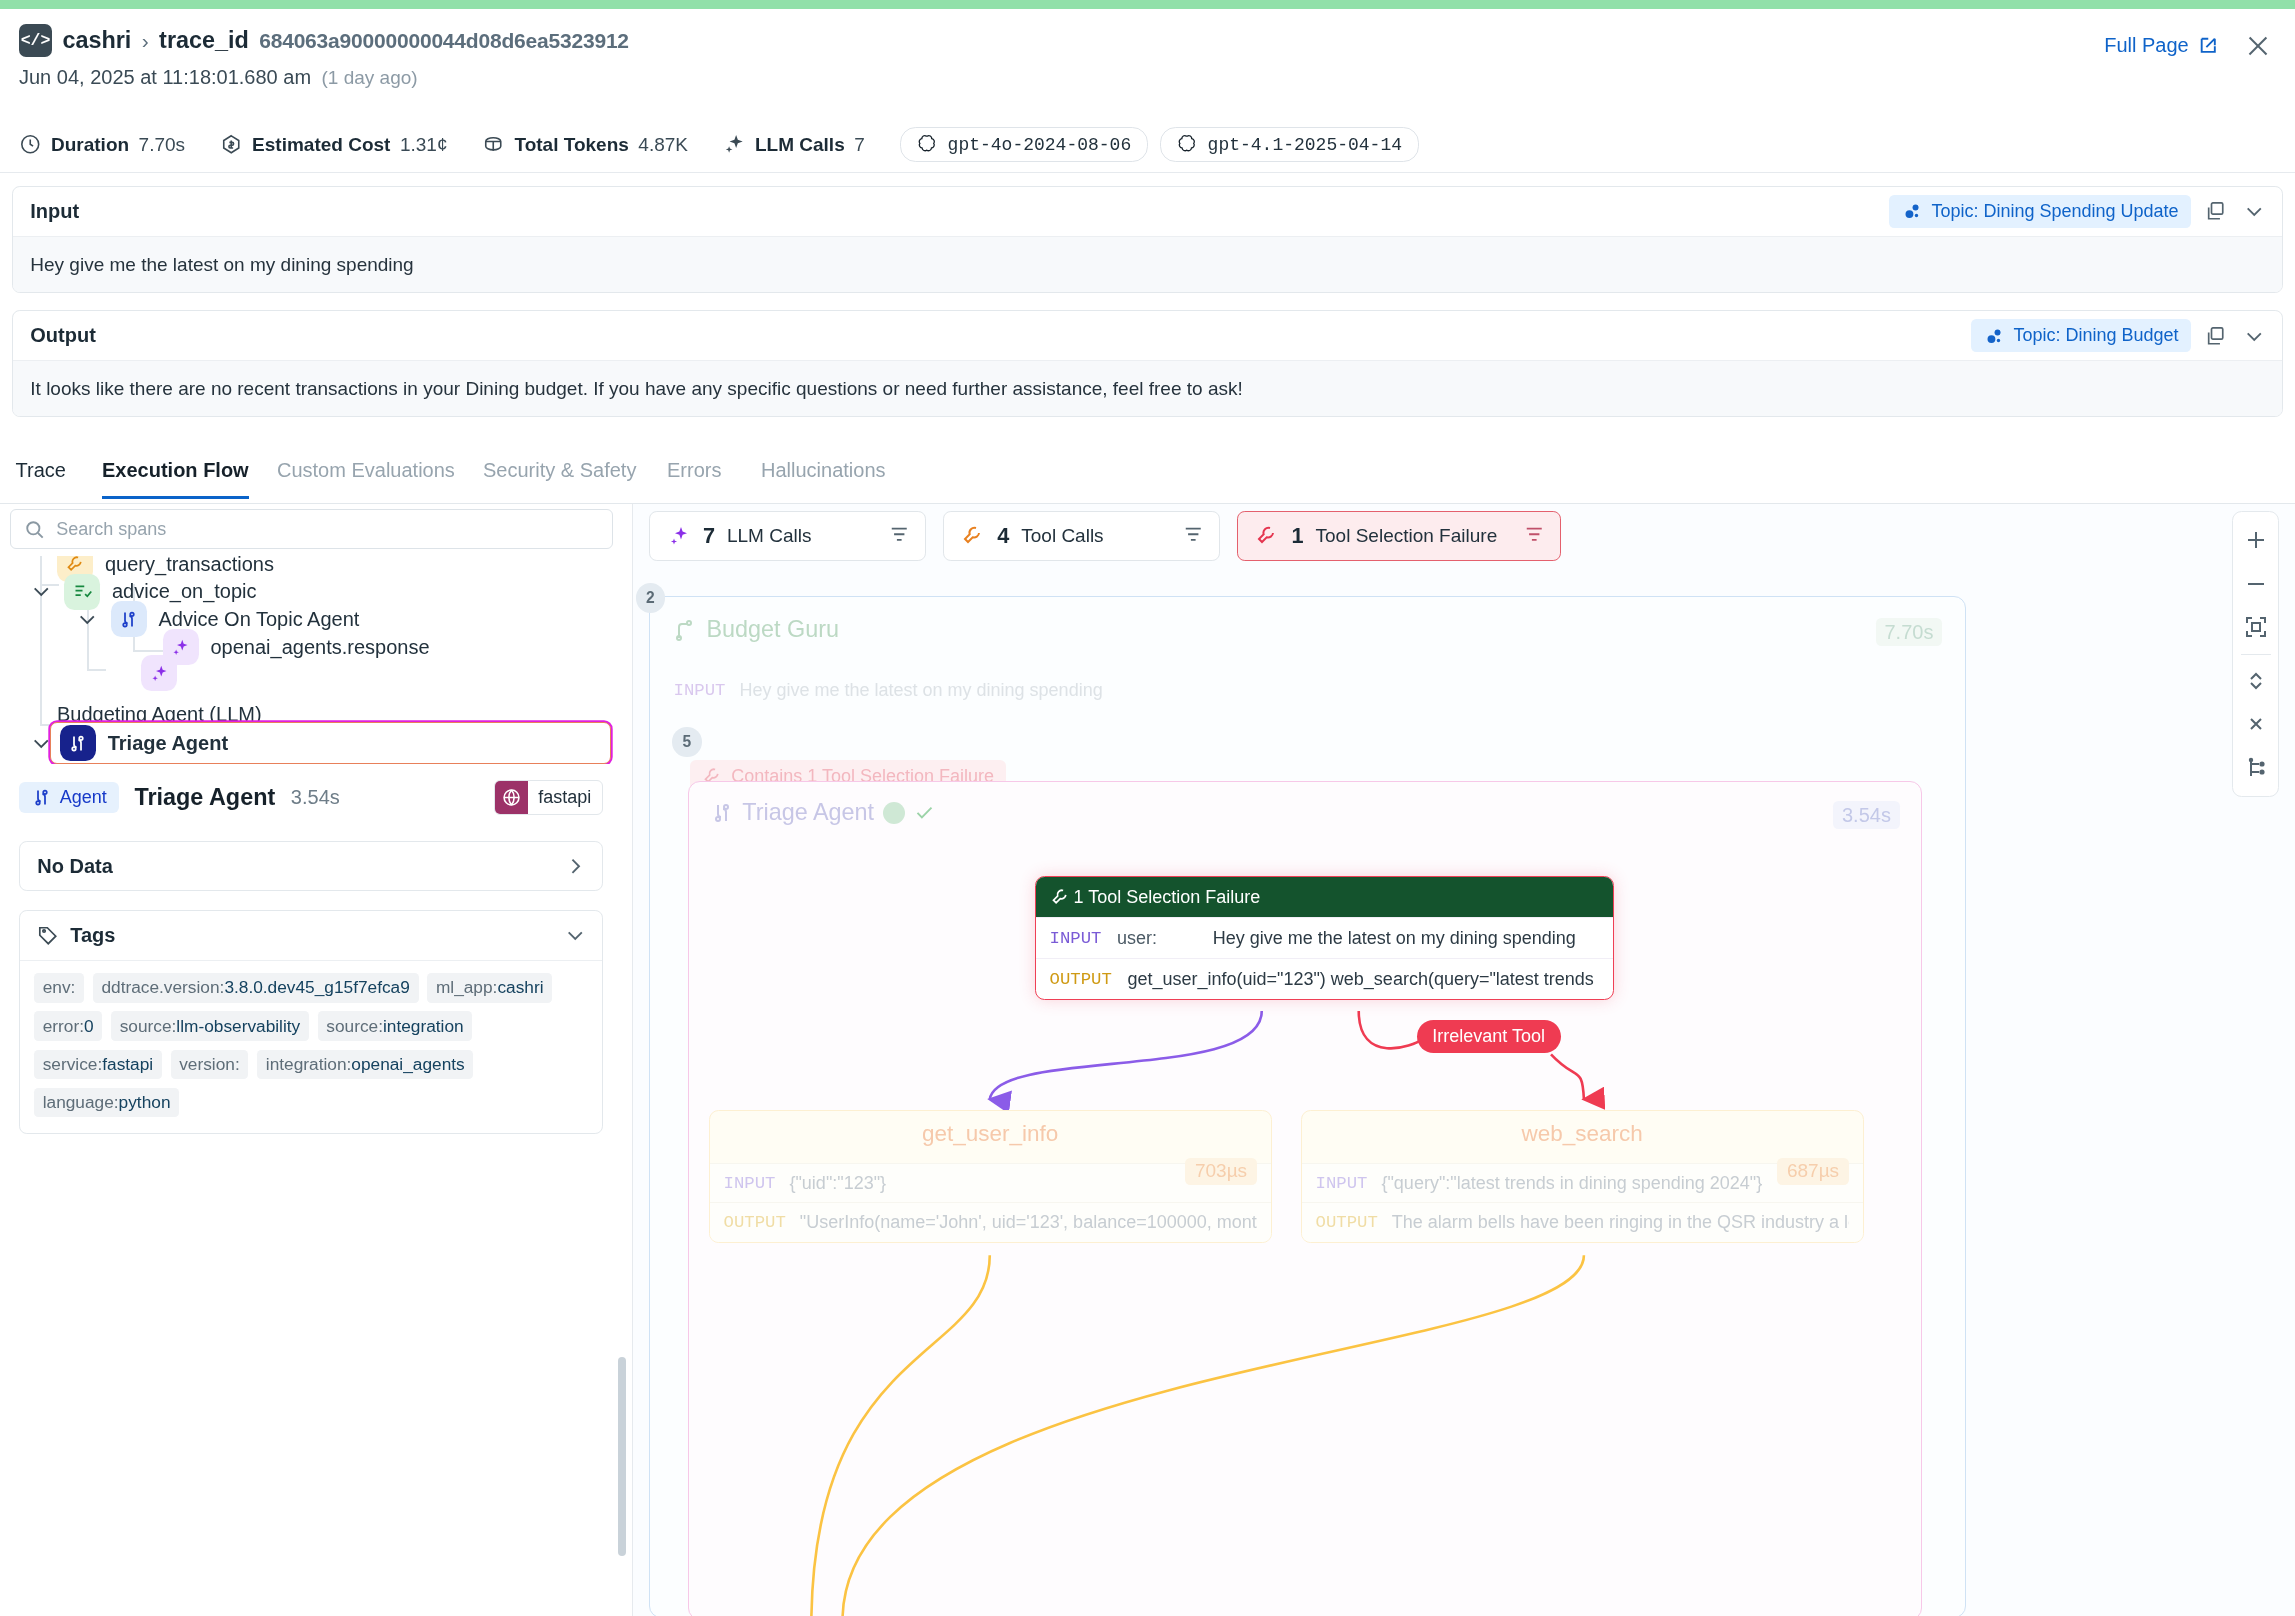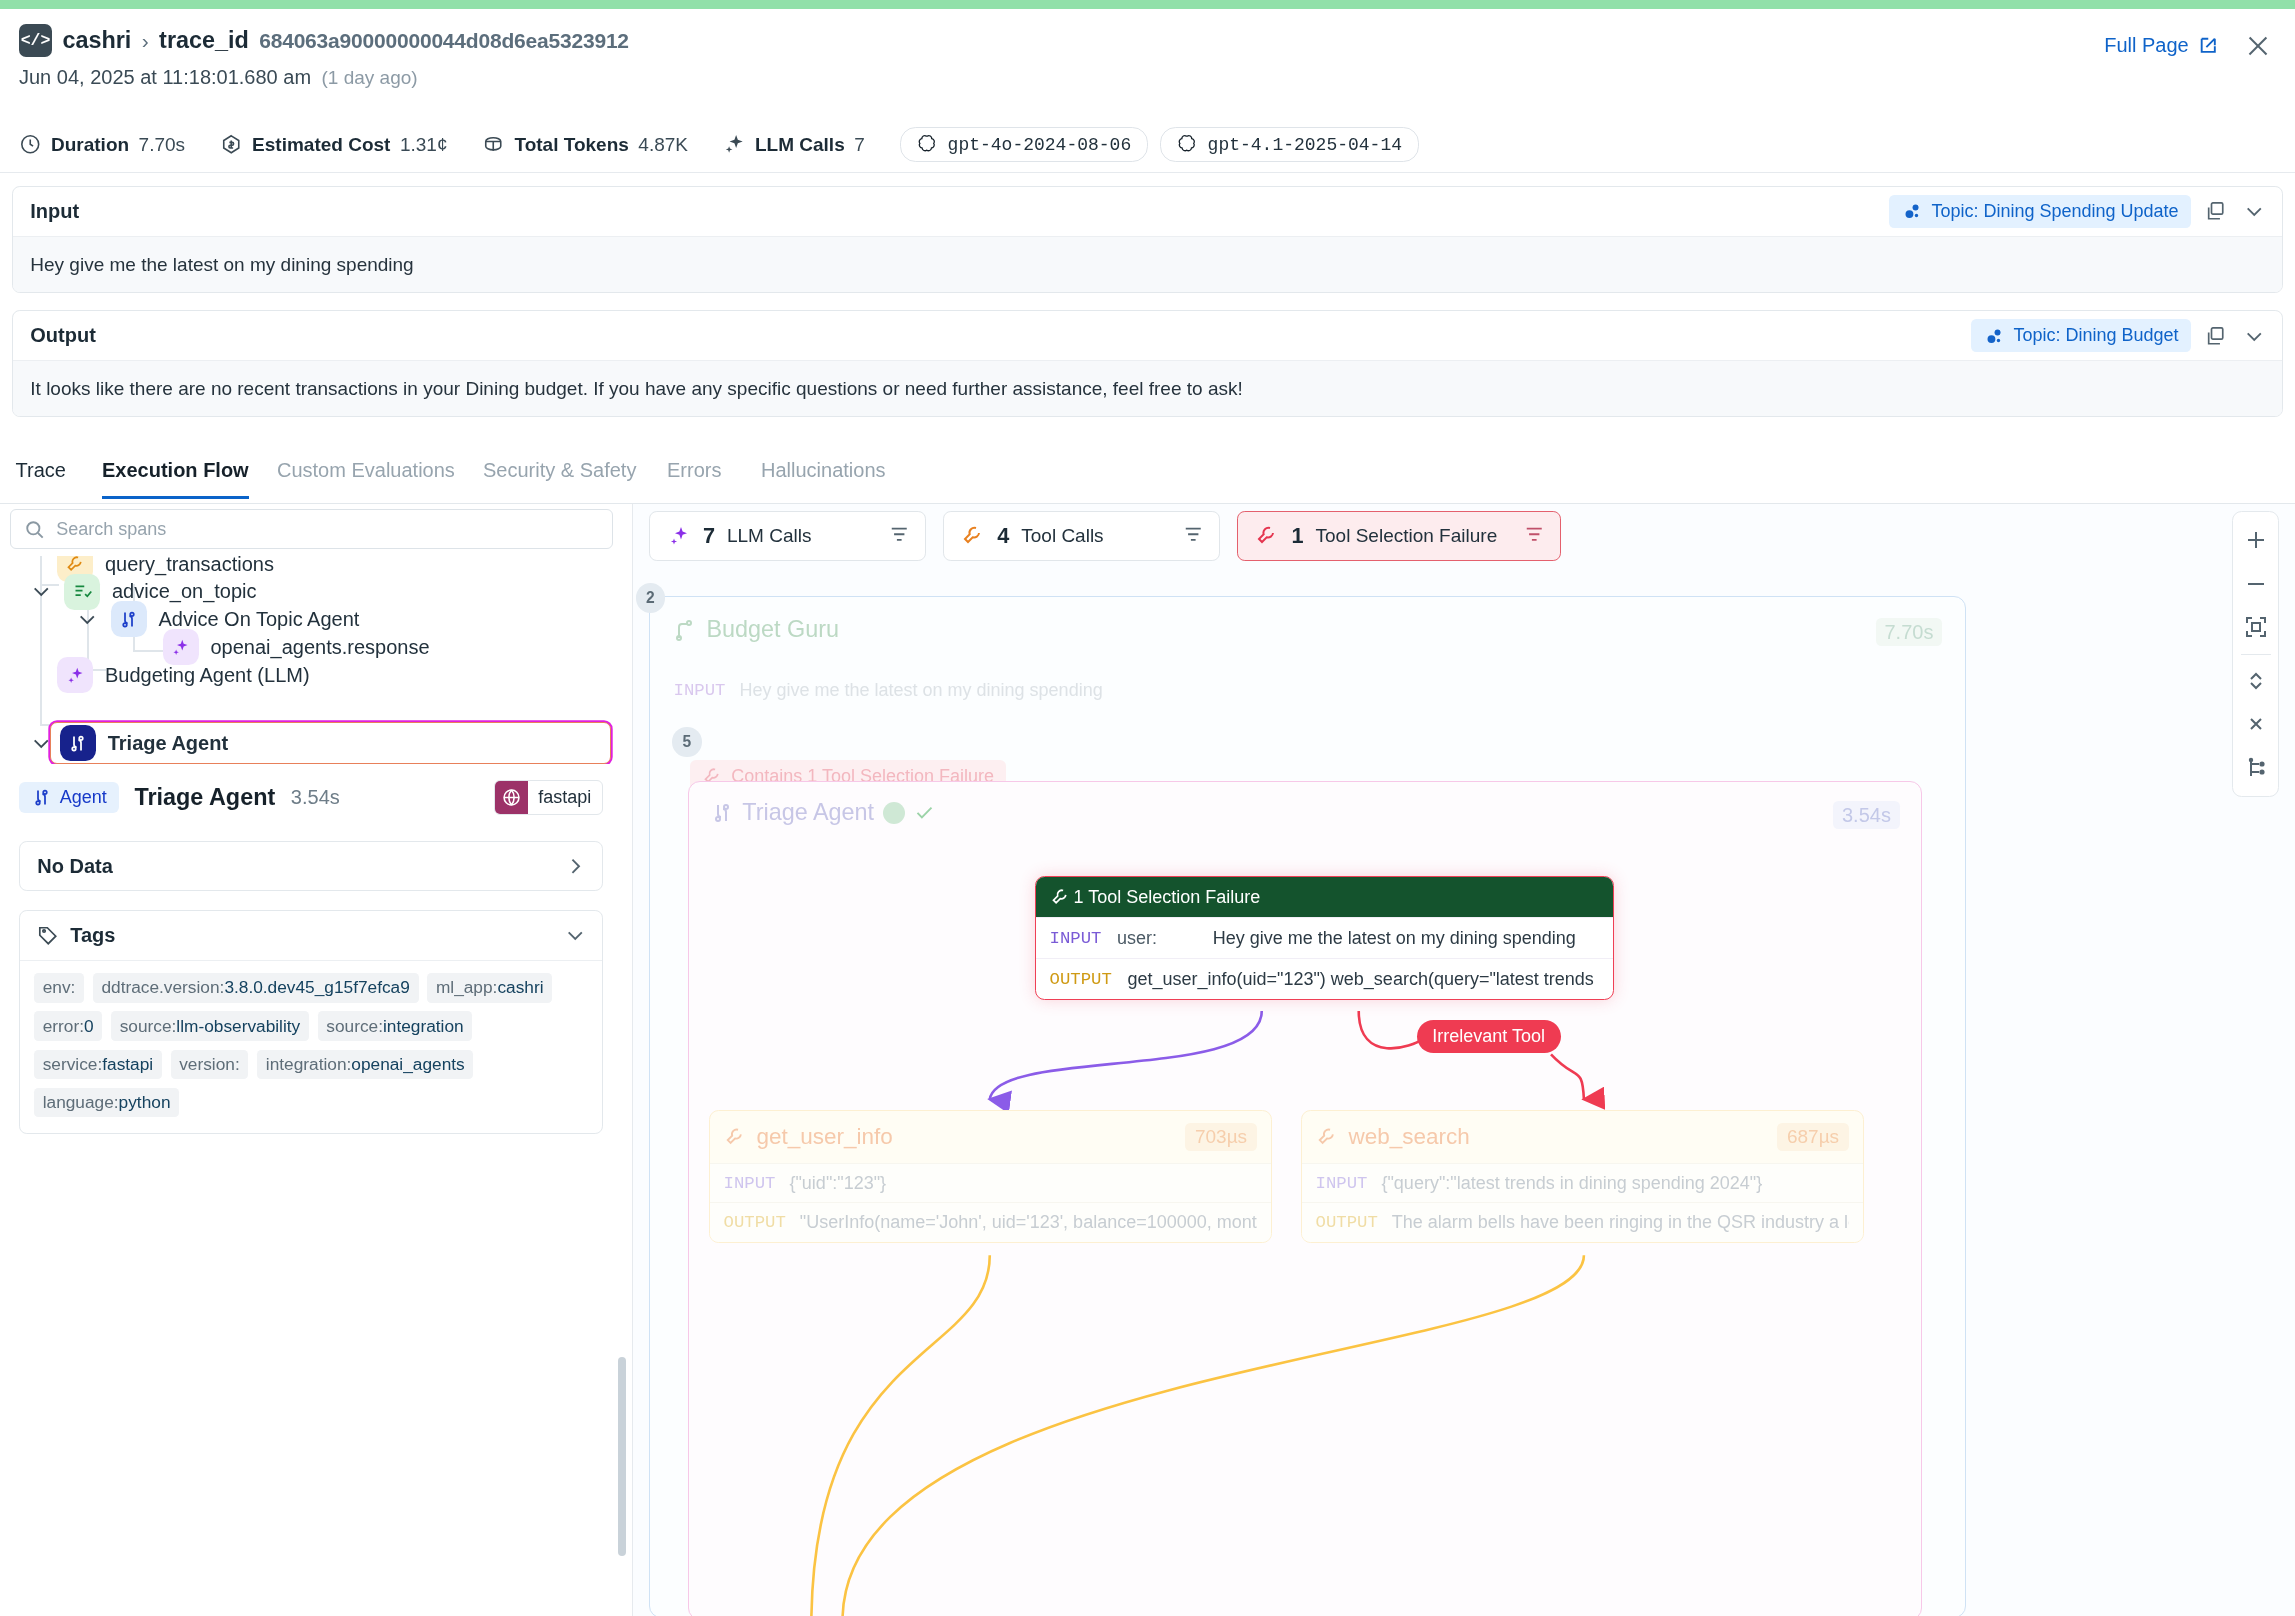--- a/index.html
+++ b/index.html
@@ -189,21 +189,21 @@
   .kw { font-family:"Liberation Mono", monospace; font-size:17.3px; flex:0 0 auto; }
   .kw.in { color:#7a5bd6; }
   .kw.out { color:#cf9a13; }
   .llm-row .who { color:#4b5a65; min-width:80px; }
   .llm-row .txt { color:#2c3a44; white-space:nowrap; overflow:hidden; }
 
   
   .tool-card { position:absolute; width:563px; border-radius:9.5px; overflow:hidden; background:#fffdf4; border:0.9px solid #fdf0d2; }
   .tool-card.left  { left:59px;  top:513px; }
   .tool-card.right { left:651px; top:513px; }
-  .tool-head { height:52px; display:flex; align-items:center; gap:10.4px; padding:0 14px; }
+  .tool-head { height:52px; display:flex; align-items:center; gap:10.4px; padding:0 14px;flex-direction:column; }
   .tool-head .tn { font-size:22.5px; color:#f6c9ab; }
   .tool-head .td { margin-left:auto; font-size:19px; color:#f6ceac; background:#fdf4e4; border-radius:5.2px; padding:2.6px 9.5px; }
   .tool-row { display:flex; align-items:center; gap:14px; padding:8.7px 14px; font-size:18px; background:#fefefb; border-top:0.9px solid #f7f6ef; }
   .tool-row .txt { color:#c7cdd2; white-space:nowrap; overflow:hidden; }
   .kw.tin  { color:#cfc5ee; }
   .kw.tout { color:#f0dda5; }
 
   .irrelevant-pill {
     position:absolute; left:767px; top:423px; background:#ef3b52; color:#fff;
     border-radius:17.3px; padding:6px 15.6px; font-size:18px; white-space:nowrap;
@@ -421,21 +421,21 @@
         <div style="width:22.5px"></div>
         <div class="tavatar" style="background:#f0e4fd;">
           <svg width="21" height="21" viewBox="0 0 24 24" fill="#8b2fe8">
             <path d="M14 3l1.6 4.6L20 9.2l-4.4 1.6L14 15.4l-1.6-4.6L8 9.2l4.4-1.6z"></path>
               <path d="M7 14.4l.8 2.3 2.3.8-2.3.8-.8 2.3-.8-2.3-2.3-.8 2.3-.8z"></path>
           </svg>
         </div>
         <span class="tlabel">openai_agents.response</span>
       </div>
 
-      <div class="tnode" style="left:57px; top:99px;">
+      <div class="tnode" style="left:57px; top:99px;flex-direction:column;">
         <div class="tavatar" style="background:#f0e4fd;">
           <svg width="21" height="21" viewBox="0 0 24 24" fill="#8b2fe8">
             <path d="M14 3l1.6 4.6L20 9.2l-4.4 1.6L14 15.4l-1.6-4.6L8 9.2l4.4-1.6z"></path>
               <path d="M7 14.4l.8 2.3 2.3.8-2.3.8-.8 2.3-.8-2.3-2.3-.8 2.3-.8z"></path>
           </svg>
         </div>
         <span class="tlabel">Budgeting Agent (LLM)</span>
       </div>
 
       <svg class="chev" style="position:absolute; left:29.5px; top:176px;" viewBox="0 0 24 24" fill="none" stroke="#3c4b56" stroke-width="2">

